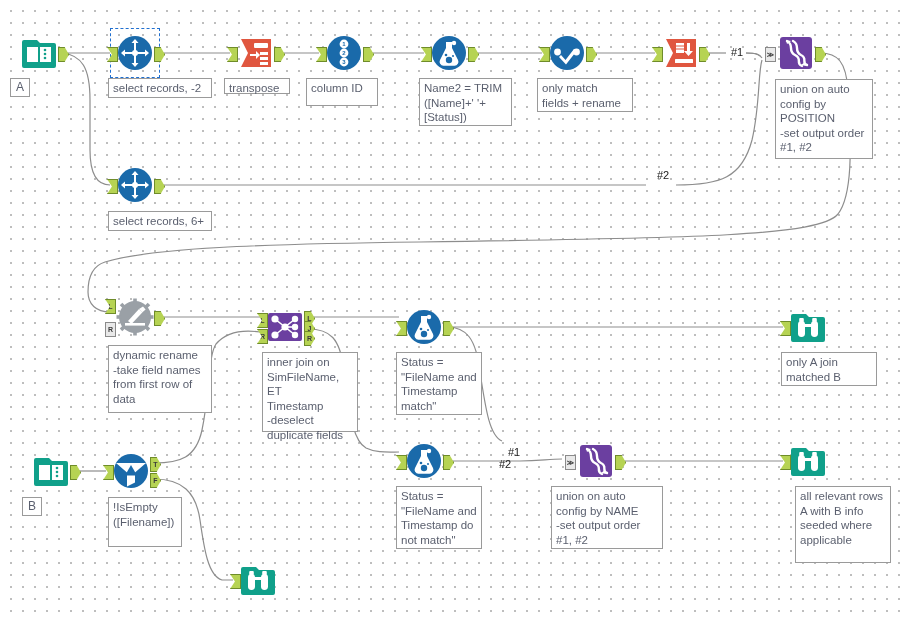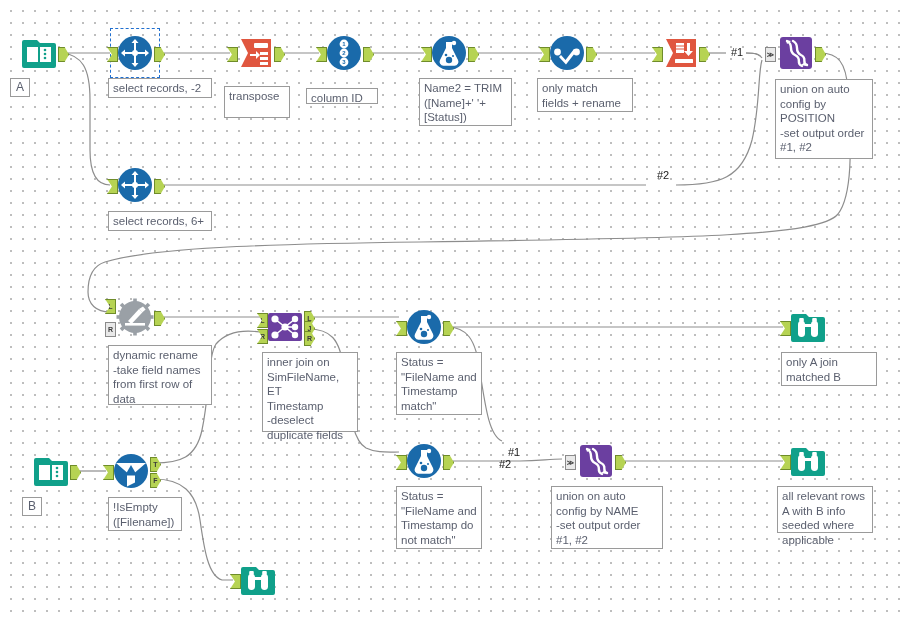--- a/index.html
+++ b/index.html
@@ -133,40 +133,40 @@
         <rect x="18" y="9" width="14" height="5" rx="1"></rect>
         <rect x="24" y="18" width="8" height="3"></rect>
           <rect x="24" y="23" width="8" height="3"></rect>
           <rect x="24" y="28" width="8" height="3"></rect>
         <path d="M14 20 h6 v-3 l4 4 l-4 4 v-3 h-6z"></path>
       </g>
     </svg>
     <div class="anchor in" style="left:-9px;top:13px;"></div>
     <div class="anchor out" style="left:38px;top:13px;"></div>
   </div>
-  <div class="cmt" style="left:224px;top:86px;width:66px;height:32px;">transpose</div>
+  <div class="cmt" style="left:224px;top:78px;width:66px;height:16px;">transpose</div>
 
   <div class="node" style="left:325px;top:34px;">
     <svg class="glyph" viewBox="0 0 38 38">
       <circle cx="19" cy="19" r="17" fill="#1a6aaa"></circle>
       <g fill="#ffffff">
         <circle cx="19" cy="10" r="4.4"></circle>
           <circle cx="19" cy="19" r="4.4"></circle>
           <circle cx="19" cy="28" r="4.4"></circle>
       </g>
       <g fill="#1a6aaa" font-family="Liberation Sans, sans-serif" font-size="6" font-weight="bold" text-anchor="middle">
         <text x="19" y="12">1</text>
           <text x="19" y="21">2</text>
           <text x="19" y="30">3</text>
       </g>
     </svg>
     <div class="anchor in" style="left:-9px;top:13px;"></div>
     <div class="anchor out" style="left:38px;top:13px;"></div>
   </div>
-  <div class="cmt" style="left:306px;top:88px;width:72px;height:16px;">column ID</div>
+  <div class="cmt" style="left:306px;top:78px;width:72px;height:28px;">column ID</div>
 
   <div class="node" style="left:430px;top:34px;">
     <svg class="glyph" viewBox="0 0 38 38">
       <circle cx="19" cy="19" r="17" fill="#1a6aaa"></circle>
       <g fill="#ffffff">
         <path d="M16 8 h6 v6 l6 12 a4 4 0 0 1 -3.5 5.8 h-11 A4 4 0 0 1 10 26 l6 -12z"></path>
       </g>
       <g fill="#1a6aaa">
         <circle cx="19" cy="26" r="3.2"></circle>
           <circle cx="16" cy="21" r="1.3"></circle>
@@ -276,21 +276,21 @@
       <path d="M23 11 l4 -2.6 l2.6 3 l-3.1 2.8z" fill="#ffffff"></path>
     </svg>
     <div class="anchor in" style="left:-11px;top:1px;">
       <div class="lab">L</div>
     </div>
     <div class="anchor multi" style="left:-11px;top:24px;">
       <div class="lab">R</div>
     </div>
     <div class="anchor out" style="left:38px;top:13px;"></div>
   </div>
-  <div class="cmt" style="left:108px;top:345px;width:104px;height:60px;">dynamic rename
+  <div class="cmt" style="left:108px;top:345px;width:104px;height:68px;">dynamic rename
 -take field names
 from first row of
 data</div>
 
   <div class="node" style="left:266px;top:308px;">
     <svg class="glyph" viewBox="0 0 38 38">
       <rect x="2" y="5" width="34" height="28" rx="2" fill="#6b3fa0"></rect>
       <g stroke="#ffffff" stroke-width="1.6">
         <line x1="19" y1="19" x2="9" y2="11"></line>
           <line x1="19" y1="19" x2="9" y2="27"></line>
@@ -388,21 +388,21 @@
       <path d="M19 13 l6 10.5 h-12z" fill="#1a6aaa"></path>
     </svg>
     <div class="anchor in" style="left:-9px;top:13px;"></div>
     <div class="anchor out" style="left:38px;top:5px;">
       <div class="lab">T</div>
     </div>
     <div class="anchor out" style="left:38px;top:21px;">
       <div class="lab">F</div>
     </div>
   </div>
-  <div class="cmt" style="left:108px;top:497px;width:74px;height:34px;">!IsEmpty
+  <div class="cmt" style="left:108px;top:497px;width:74px;height:50px;">!IsEmpty
 ([Filename])</div>
 
   <div class="node" style="left:405px;top:442px;">
     <svg class="glyph" viewBox="0 0 38 38">
       <circle cx="19" cy="19" r="17" fill="#1a6aaa"></circle>
       <g fill="#ffffff">
         <path d="M16 8 h6 v6 l6 12 a4 4 0 0 1 -3.5 5.8 h-11 A4 4 0 0 1 10 26 l6 -12z"></path>
       </g>
       <g fill="#1a6aaa">
         <circle cx="19" cy="26" r="3.2"></circle>
@@ -447,21 +447,21 @@
       <g fill="#ffffff">
         <rect x="9" y="13" width="7" height="16" rx="3.4"></rect>
         <rect x="22" y="13" width="7" height="16" rx="3.4"></rect>
         <rect x="15" y="16" width="8" height="3"></rect>
         <rect x="10.2" y="10" width="4.6" height="4" rx="1"></rect>
         <rect x="23.2" y="10" width="4.6" height="4" rx="1"></rect>
       </g>
     </svg>
     <div class="anchor in" style="left:-9px;top:13px;"></div>
   </div>
-  <div class="cmt" style="left:777px;top:486px;width:96px;height:47px;">all relevant rows
+  <div class="cmt" style="left:795px;top:486px;width:96px;height:77px;">all relevant rows
 A with B info
 seeded where
 applicable</div>
 
   <div class="node" style="left:239px;top:561px;">
     <svg class="glyph" viewBox="0 0 38 38">
       <path d="M4 6 h13 l3 3 h14 a2 2 0 0 1 2 2 v21 a2 2 0 0 1 -2 2 H4 a2 2 0 0 1 -2 -2 V8 a2 2 0 0 1 2 -2z" fill="#10a08a"></path>
       <g fill="#ffffff">
         <rect x="9" y="13" width="7" height="16" rx="3.4"></rect>
         <rect x="22" y="13" width="7" height="16" rx="3.4"></rect>

